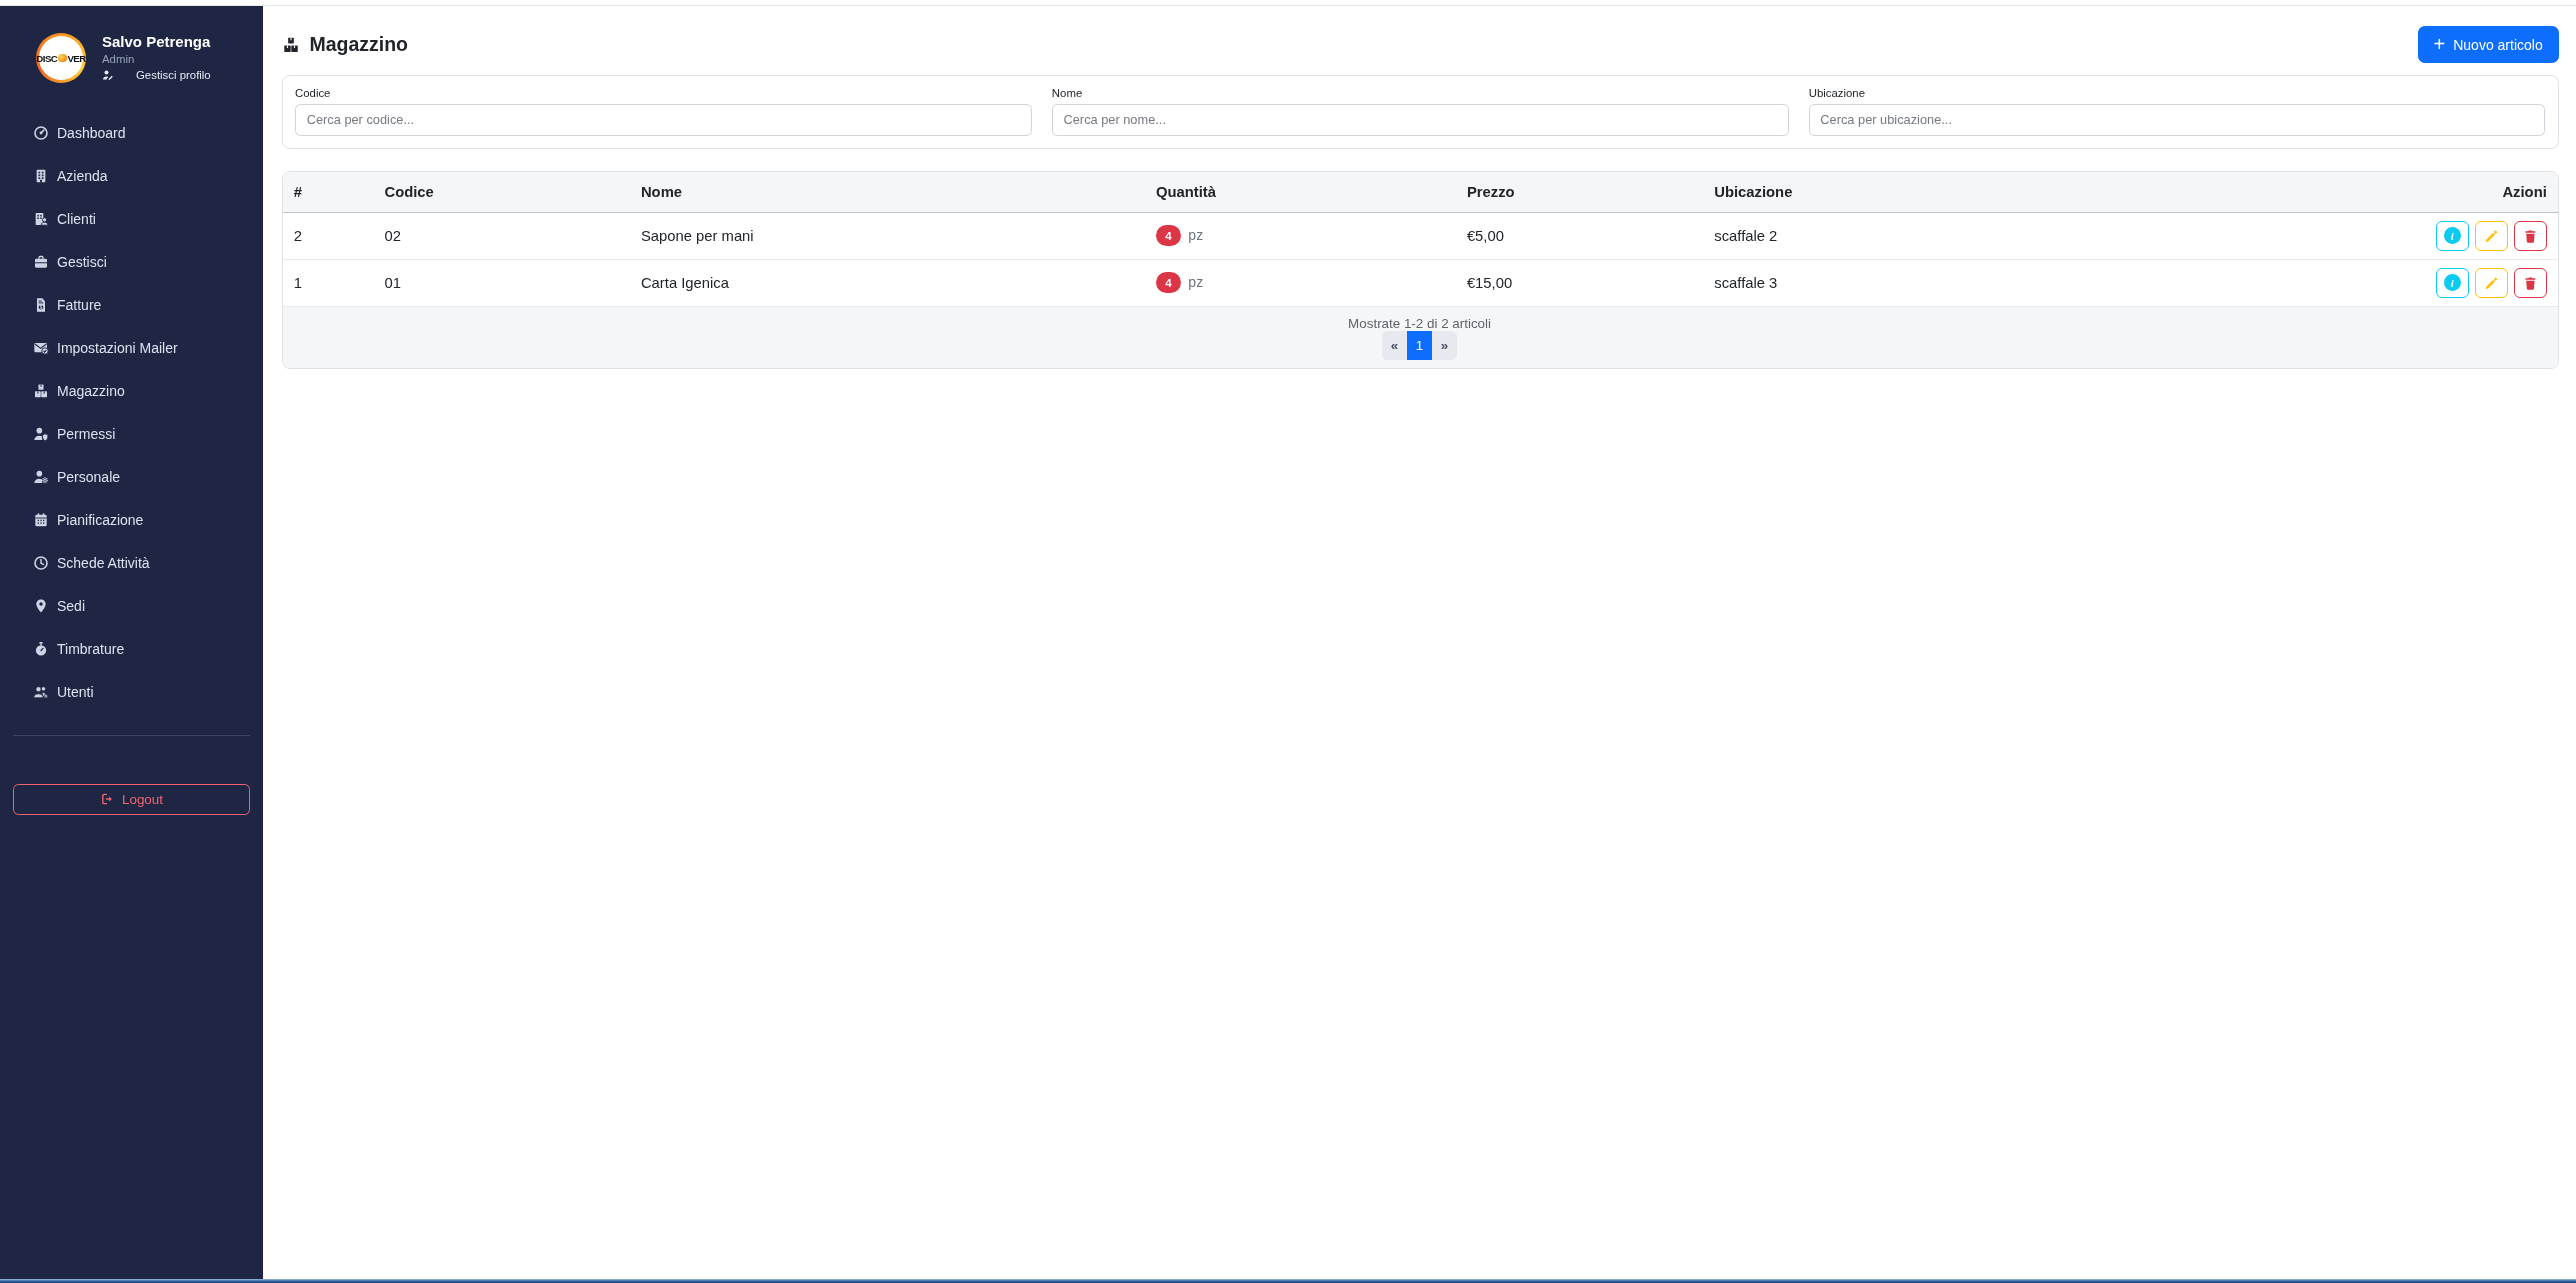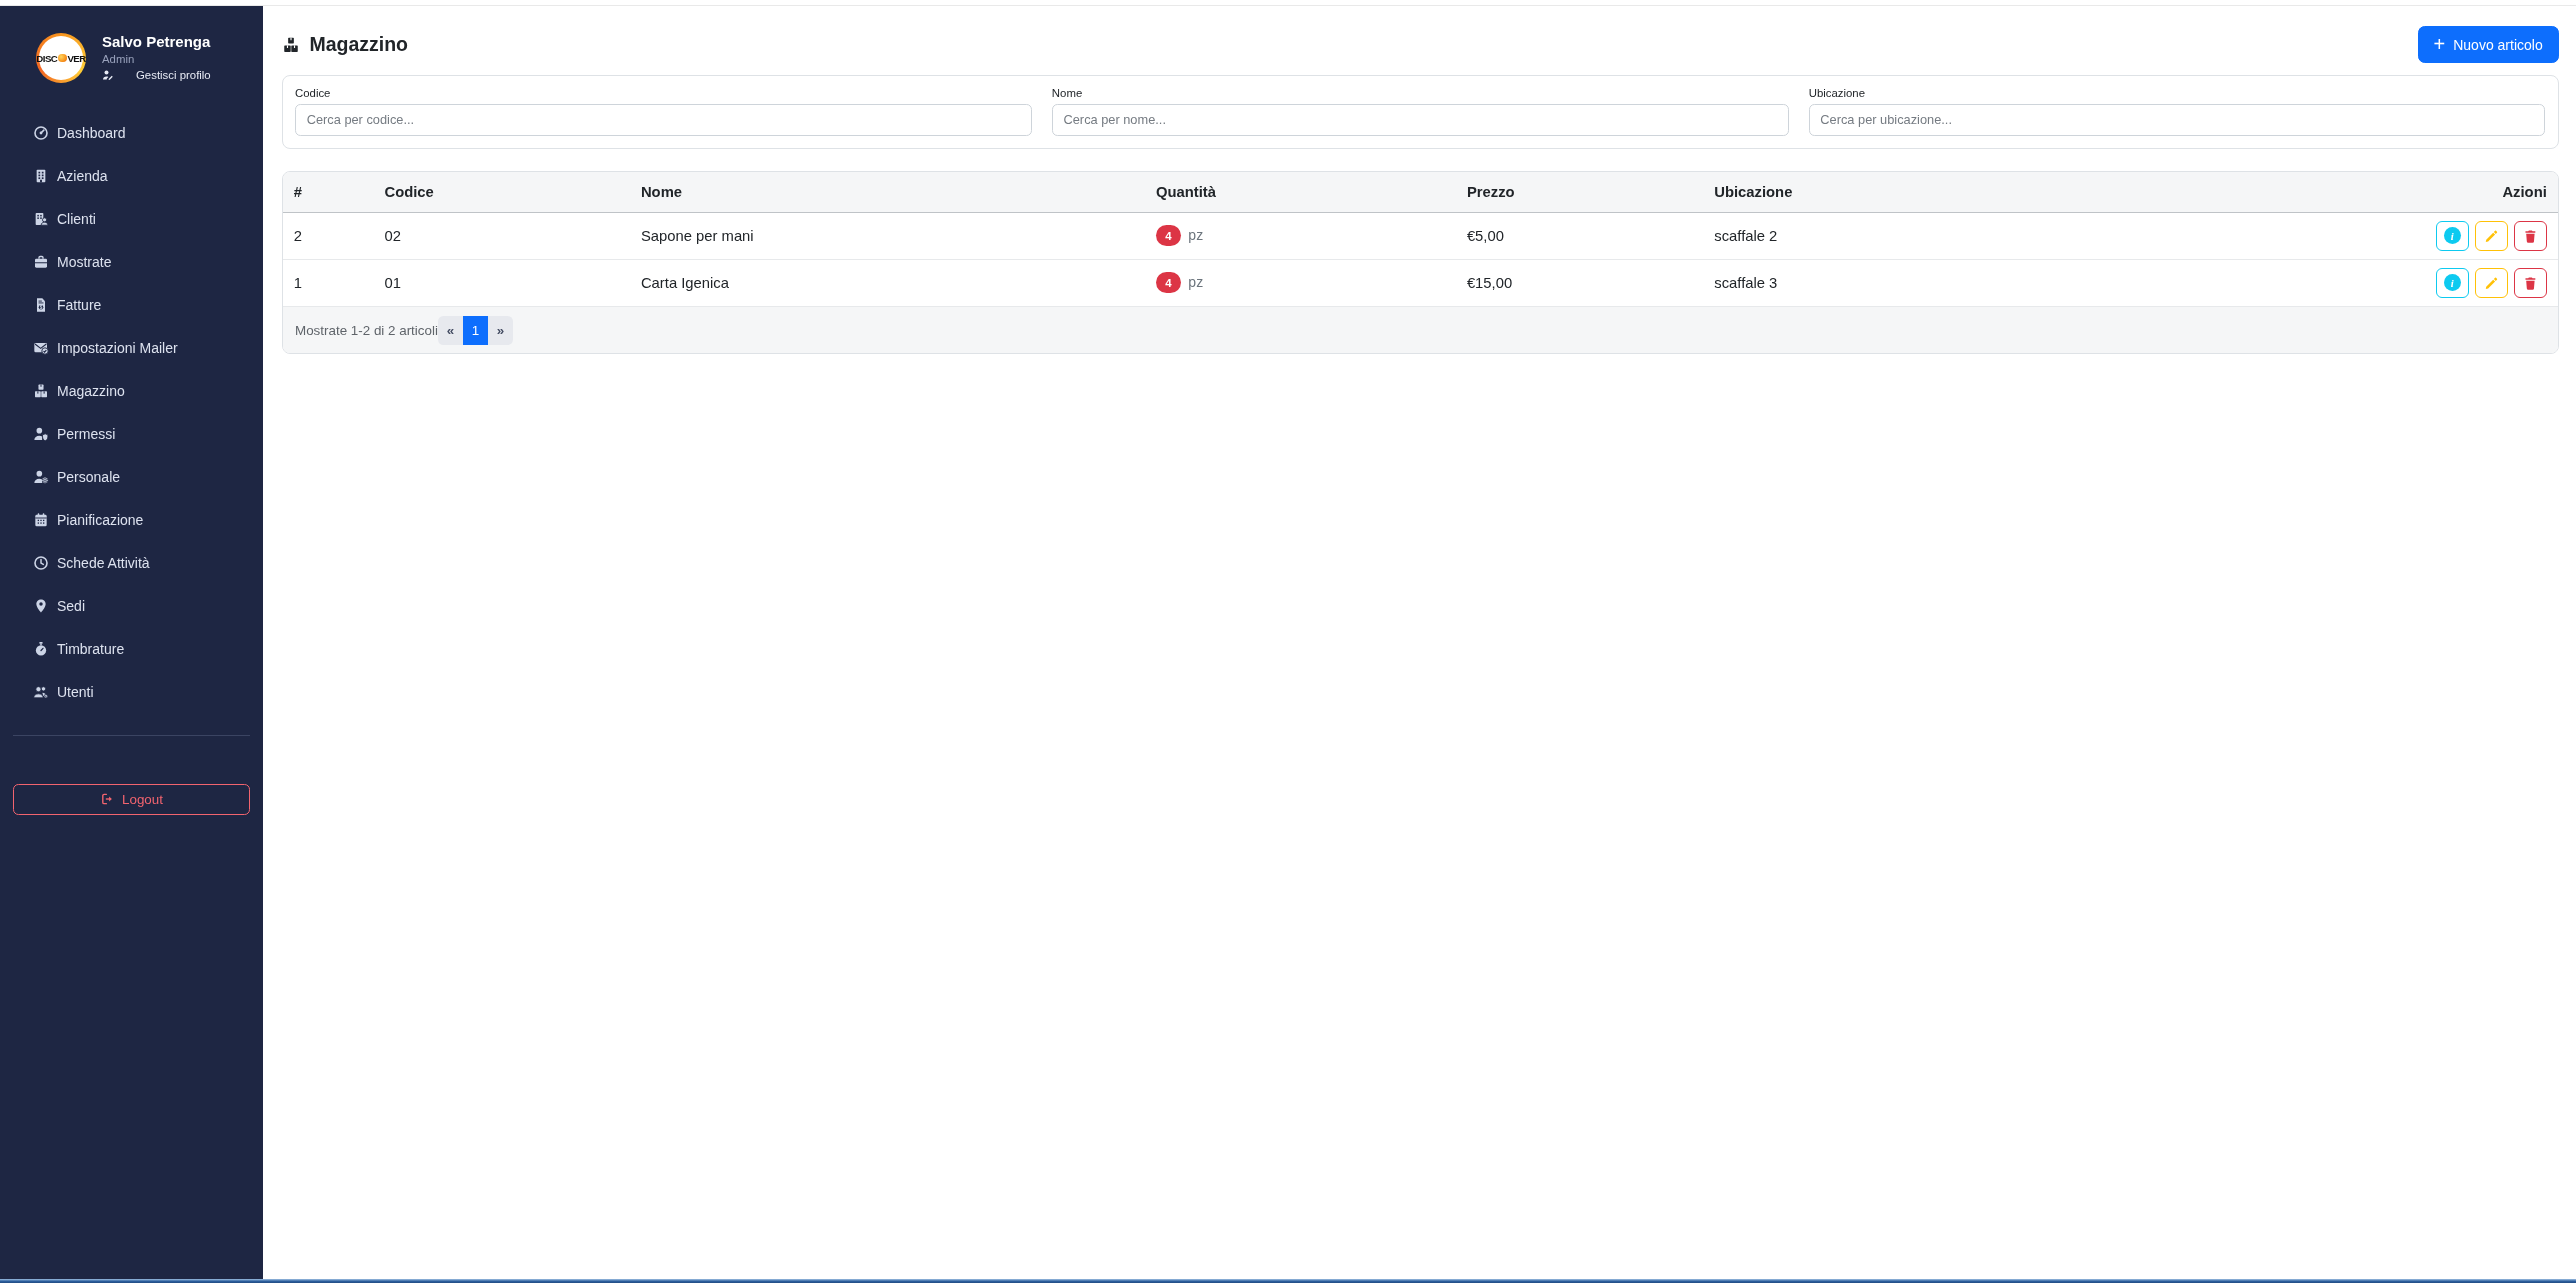--- a/index.html
+++ b/index.html
@@ -74,21 +74,21 @@
   .act-info { border:1.3px solid #0dcaf0; }
   .act-edit { border:1.3px solid #ffc107; }
   .act-del  { border:1.3px solid #dc3545; }
   .info-circle { width:17px; height:17px; border-radius:50%; background:#0dcaf0; color:#fff;
     display:flex; align-items:center; justify-content:center;
     font-family:"Liberation Serif","DejaVu Serif",serif; font-style:italic; font-weight:bold;
     font-size:10.7px; }
   .act-btn svg { width:14.8px; height:14.8px; }
 
   .t-footer { background:#f5f6f7; display:flex; align-items:center;
-    padding:8.7px 13.4px 8.7px 12px; }
+    justify-content:space-between; padding:8.7px 13.4px 8.7px 12px;flex-direction:column; }
   .t-foot-text { font-size:13.4px; color:#5f646a; }
   .pagination { display:flex; list-style:none; }
   .page-item { min-width:25px; height:29px; padding:0 7.4px; display:flex; align-items:center;
     justify-content:center; background:#e7e9ee; color:#454d63; font-size:13.4px;
     font-weight:bold; cursor:pointer; }
   .page-item.first { border-radius:5.4px 0 0 5.4px; }
   .page-item.last { border-radius:0 5.4px 5.4px 0; }
   .page-item.active { background:#0d6efd; color:#fff; font-weight:normal; }
 
   .bottom-scrollbar { height:4.7px; width:100%;
@@ -174,21 +174,21 @@
       </a>
 
       <a class="nav-item">
         <span class="nico">
             <svg viewBox="0 0 24 24">
               <rect x="3" y="7" width="18" height="13.5" rx="2" fill="currentColor"></rect>
               <path d="M9 7V5.4A1.6 1.6 0 0 1 10.6 3.8h2.8A1.6 1.6 0 0 1 15 5.4V7" fill="none" stroke="currentColor" stroke-width="2"></path>
               <rect x="3" y="12.4" width="18" height="1.5" fill="var(--sb)"></rect>
             </svg>
           </span>
-        <span>Mostrate</span>
+        <span>Gestisci</span>
       </a>
 
       <a class="nav-item">
         <span class="nico">
             <svg viewBox="0 0 24 24" style="font-size:21px">
               <path d="M6 2h8l4 4.2V22H6z" fill="currentColor"></path>
               <g fill="var(--sb)">
                 <rect x="8.3" y="5.4" width="5" height="1.4"></rect>
                 <rect x="8.3" y="8.2" width="7.4" height="1.4"></rect>
               </g>

